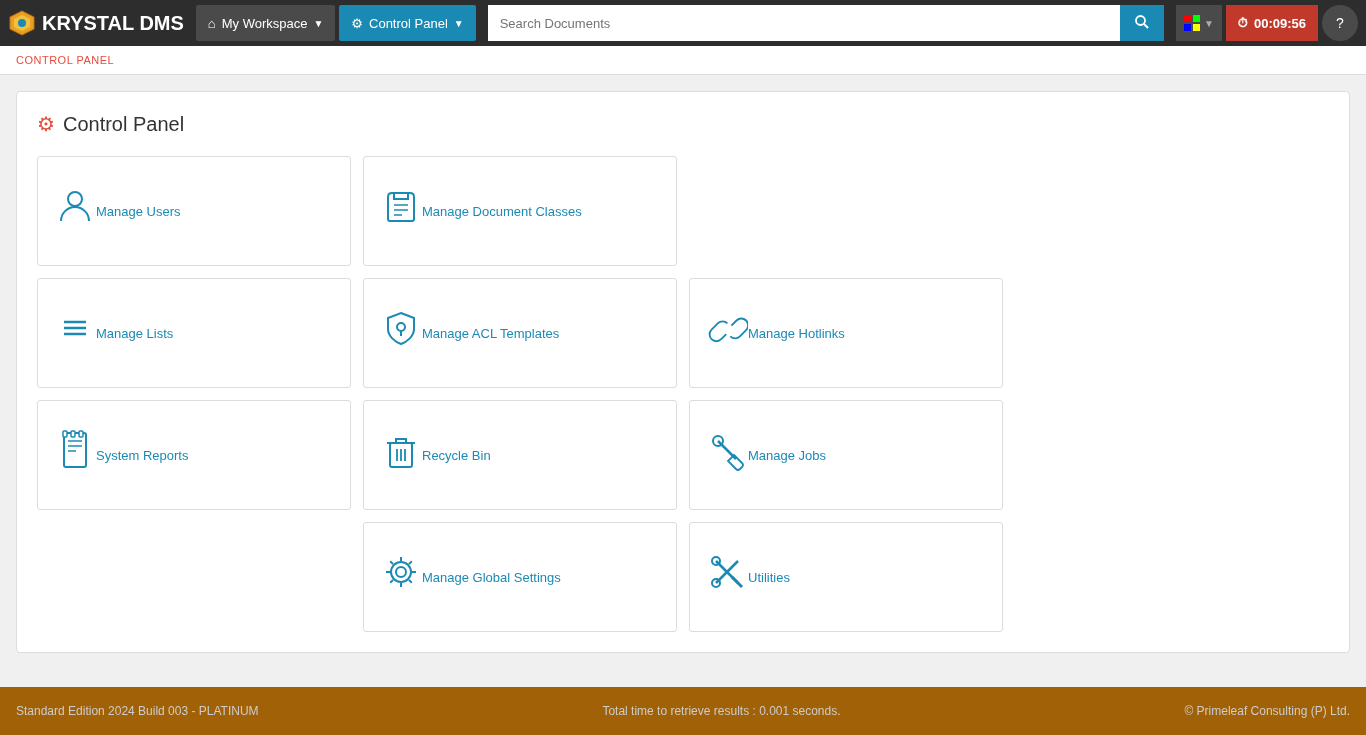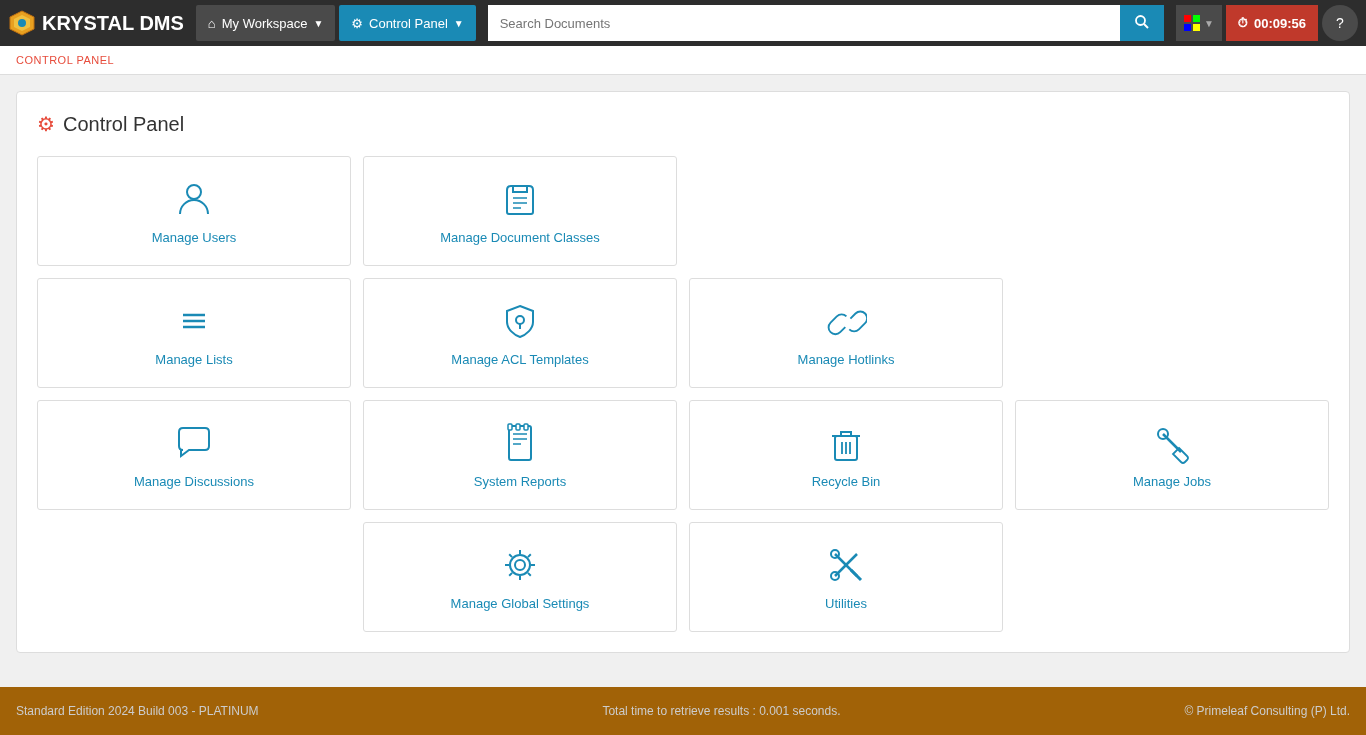--- a/index.html
+++ b/index.html
@@ -140,23 +140,23 @@
     
     .grid {
       display: grid;
       grid-template-columns: repeat(4, 1fr);
       gap: 12px;
     }
     .grid-item {
       border: 1px solid #ddd;
       border-radius: 3px;
       display: flex;
-      flex-direction: column;
-      align-items: center;
-      justify-content: center;
+      flex-direction: row;
+      align-items: center;
+      justify-content: flex-start;
       padding: 12px 16px;
       cursor: pointer;
       background: white;
       transition: background 0.2s;
       min-height: 110px;
     }
     .grid-item-label {
       color: #1a8ab5;
       font-size: 13px;
       text-align: center;
@@ -317,26 +317,20 @@
           <path d="M18 26 L12 32 A8 8 0 0 1 0.686 20.686 L8 13.372 A8 8 0 0 1 19.314 13.372" stroke="#1a8ab5" stroke-width="2.2" fill="none" transform="translate(5,5) scale(0.85)"></path>
           <path d="M24 16 L30 10 A8 8 0 0 1 41.314 21.314 L34 28.628 A8 8 0 0 1 22.686 28.628" stroke="#1a8ab5" stroke-width="2.2" fill="none" transform="translate(5,5) scale(0.85)"></path>
         </svg>
         <span class="grid-item-label">Manage Hotlinks</span>
       </div>
 
     </div>
 
     <div class="grid" style="margin-top:12px;">
 
-      <div class="grid-item">
-        <svg class="icon-svg" viewBox="0 0 42 42">
-          <path d="M6 10 Q6 6 10 6 L32 6 Q36 6 36 10 L36 24 Q36 28 32 28 L16 28 L8 34 L8 28 L10 28 Q6 28 6 24 Z" stroke="#1a8ab5" stroke-width="2" fill="none"></path>
-        </svg>
-        <span class="grid-item-label">Manage Discussions</span>
-      </div>
 
       <div class="grid-item">
         <svg class="icon-svg" viewBox="0 0 42 42">
           <rect x="10" y="4" width="22" height="34" rx="2" stroke="#1a8ab5" stroke-width="2" fill="none"></rect>
           <line x1="14" y1="12" x2="28" y2="12" stroke="#1a8ab5" stroke-width="1.5"></line>
           <line x1="14" y1="17" x2="28" y2="17" stroke="#1a8ab5" stroke-width="1.5"></line>
           <line x1="14" y1="22" x2="22" y2="22" stroke="#1a8ab5" stroke-width="1.5"></line>
           <rect x="9" y="2" width="4" height="6" rx="1" stroke="#1a8ab5" stroke-width="1.5" fill="white"></rect>
           <rect x="17" y="2" width="4" height="6" rx="1" stroke="#1a8ab5" stroke-width="1.5" fill="white"></rect>
           <rect x="25" y="2" width="4" height="6" rx="1" stroke="#1a8ab5" stroke-width="1.5" fill="white"></rect>

